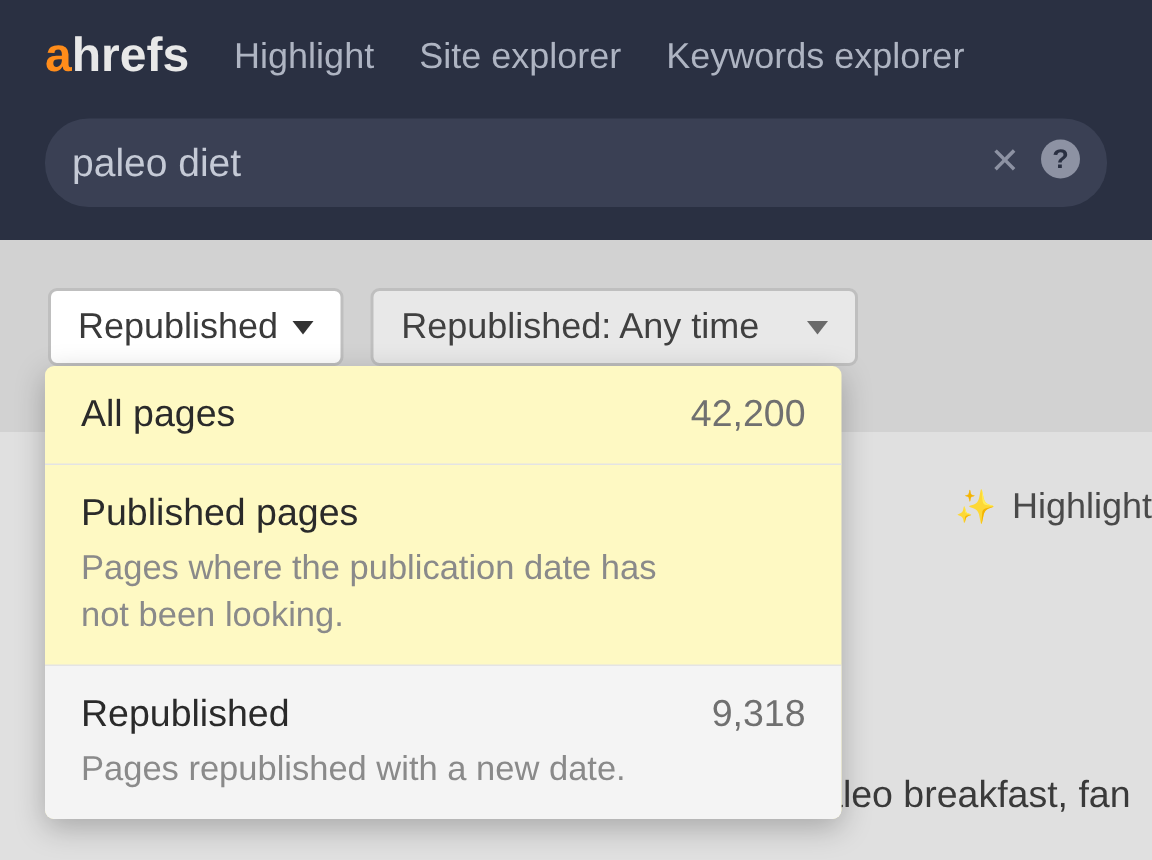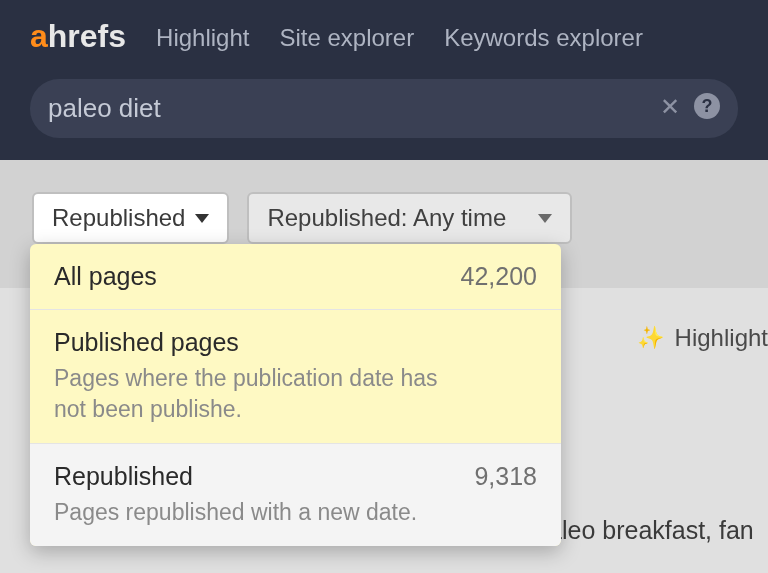--- a/index.html
+++ b/index.html
@@ -105,21 +105,21 @@
     <div class="dd-item">
       <div class="dd-row">
         <span class="dd-label">All pages</span>
         <span class="dd-count">42,200</span>
       </div>
     </div>
     <div class="dd-item">
       <div class="dd-row">
         <span class="dd-label">Published pages</span>
       </div>
-      <div class="dd-desc">Pages where the publication date has not been publishe.</div>
+      <div class="dd-desc">Pages where the publication date has not been looking.</div>
     </div>
     <div class="dd-item selected">
       <div class="dd-row">
         <span class="dd-label">Republished</span>
         <span class="dd-count">9,318</span>
       </div>
       <div class="dd-desc">Pages republished with a new date.</div>
     </div>
   </div>
 </div>

